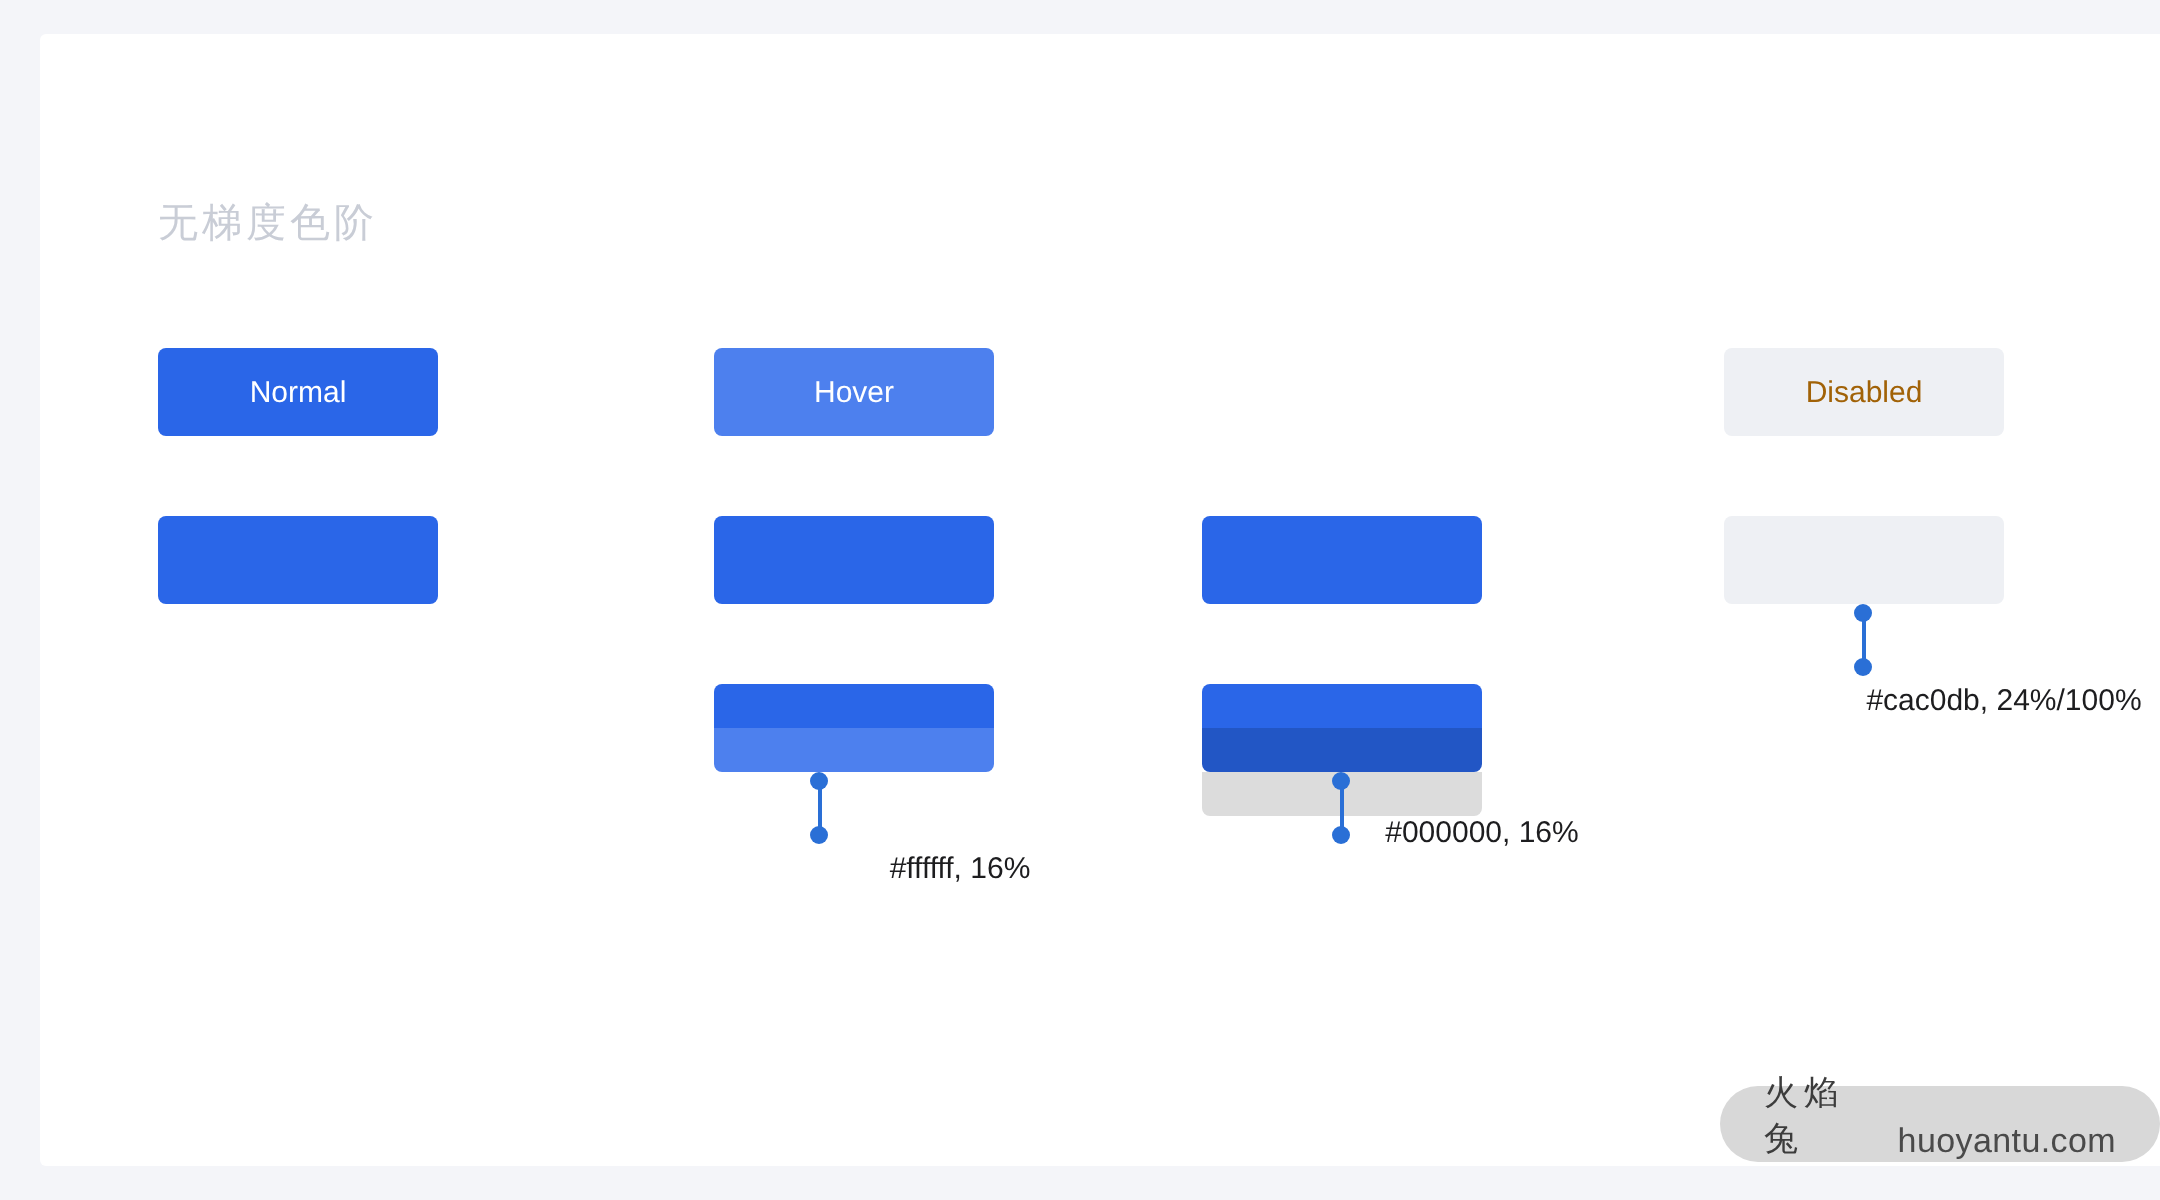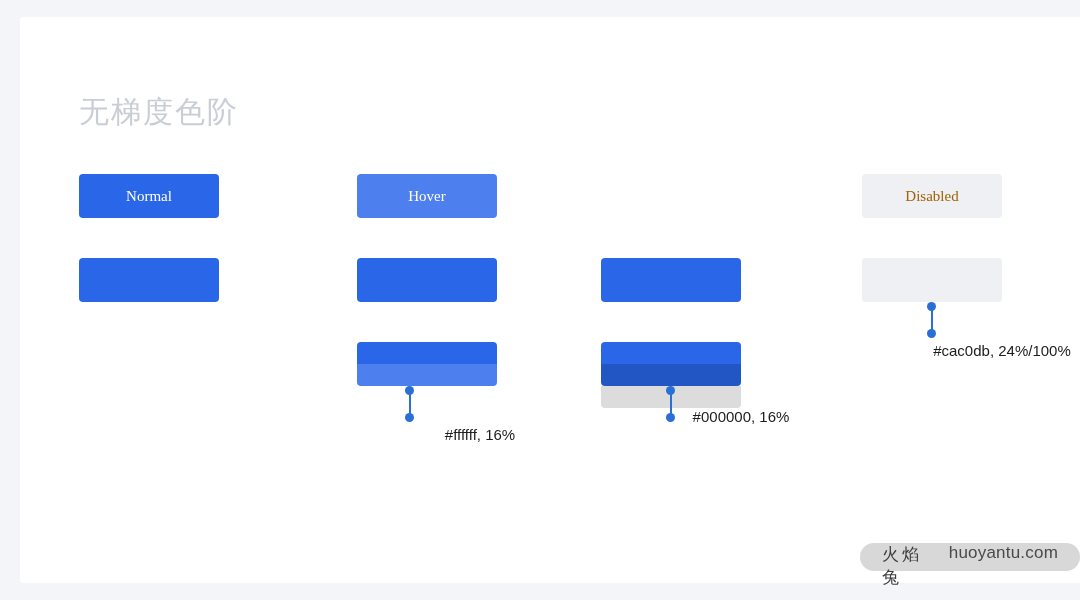--- a/index.html
+++ b/index.html
@@ -30,42 +30,42 @@
     height: 566px;
     background: #ffffff;
     border-radius: 3px 0 0 3px;
   }
 
   
   .section-title {
     position: absolute;
     left: 79px;
     top: 92px;
-    font-size: 30px;
+    font-size: 20px;
     letter-spacing: 2px;
     color: #c9cdd6;
     font-weight: 400;
     line-height: 40px;
     white-space: nowrap;
   }
   .col-0 { left: 79px; }
   .col-1 { left: 357px; }
   .col-2 { left: 601px; }
   .col-3 { left: 862px; }
 
   
   .state-button {
     position: absolute;
     top: 174px;
     width: 140px;
     height: 44px;
     border: none;
     border-radius: 4px;
     font-size: 15px;
-    font-family: Liberation Serif, serif;
+    font-family: Liberation Sans, sans-serif;
     color: #ffffff;
     display: flex;
     align-items: center;
     justify-content: center;
     padding: 0;
     cursor: pointer;
     box-sizing: border-box;
   }
 
   
@@ -136,26 +136,26 @@
     text-align: center;
     width: 240px;
     margin-left: -50px;
   }
 
   
   .watermark {
     position: absolute;
     left: 860px;
     top: 543px;
-    height: 28px;
+    height: 38px;
     padding: 0 22px;
     background: #d8d8d8;
     border-radius: 19px;
     display: flex;
-    align-items: flex-start;
+    align-items: flex-end;
     gap: 7px;
     box-sizing: border-box;
   }
   .watermark .wm-cn {
     font-size: 17px;
     color: #3c3c3c;
     letter-spacing: 3px;
   }
   .watermark .wm-en {
     font-size: 17px;

